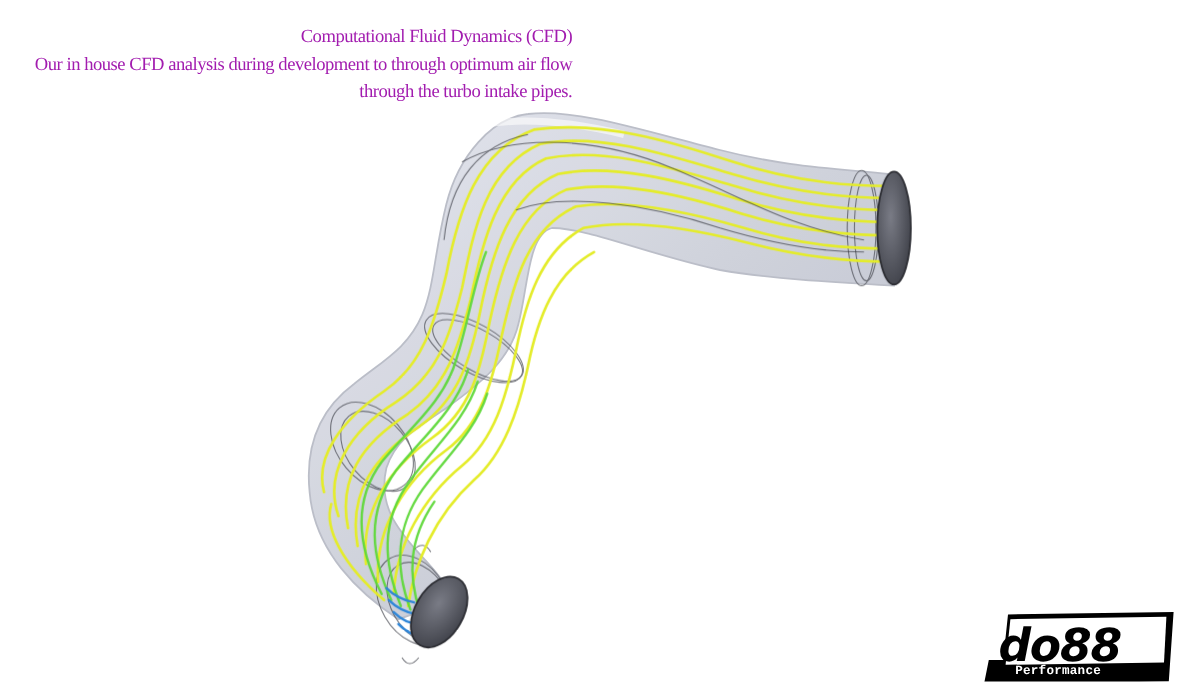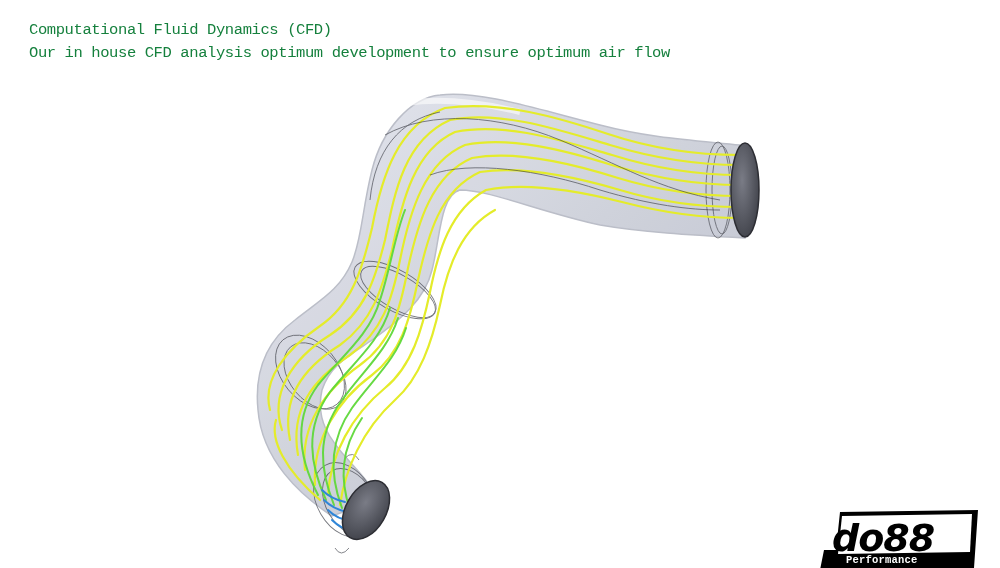--- a/index.html
+++ b/index.html
@@ -1,34 +1,35 @@
 <!DOCTYPE html>
 <html><head>
   <meta charset="utf-8">
   <style>
     html, body { margin: 0; padding: 0; background: #ffffff; }
     body { width: 1000px; height: 568px; position: relative; overflow: hidden;
            font-family: "DejaVu Sans", sans-serif; }
-    .caption { position: absolute; left: 29px; top: 19px; color: #15803d; font-size: 15.5px;
-               line-height: 23px; letter-spacing: -0.4px; font-family: Liberation Mono, monospace; }
+    .caption { position: absolute; left: 29px; top: 19px; color: #a21caf; font-size: 15.5px;
+               line-height: 23px; letter-spacing: -0.4px; font-family: Liberation Serif, serif; text-align: right; }
     .caption div { white-space: nowrap; }
     .render { position: absolute; left: 0; top: 0; width: 1000px; height: 568px; }
     .logo { position: absolute; left: 818px; top: 510px; width: 162px; height: 62px; }
     .logo-word { position: absolute; left: 14px; top: 8px; font-family: "DejaVu Sans", sans-serif;
                  font-weight: bold; font-style: italic; font-size: 38px; color: #000; letter-spacing: -1px;
                  line-height: 40px; }
     .logo-sub { position: absolute; left: 28px; top: 44px; font-family: Liberation Mono, monospace;
                 font-weight: bold; font-size: 10.5px; color: #fff; letter-spacing: 0.2px; }
   </style>
 </head>
 <body>
 
 <div class="caption">
   <div>Computational Fluid Dynamics (CFD)</div>
-  <div>Our in house CFD analysis optimum development to ensure optimum air flow</div>
+  <div>Our in house CFD analysis during development to through optimum air flow</div>
+  <div>through the turbo intake pipes.</div>
 </div>
 
 <svg class="render" viewBox="0 0 1000 568" xmlns="http://www.w3.org/2000/svg">
   <defs>
     <linearGradient id="pipeGrad" x1="0" y1="0" x2="1" y2="1">
       <stop offset="0" stop-color="#e4e6ee"></stop>
       <stop offset="0.5" stop-color="#cdd0da"></stop>
       <stop offset="1" stop-color="#b9bcc8"></stop>
     </linearGradient>
     <radialGradient id="capGrad" cx="0.4" cy="0.4" r="0.7">

